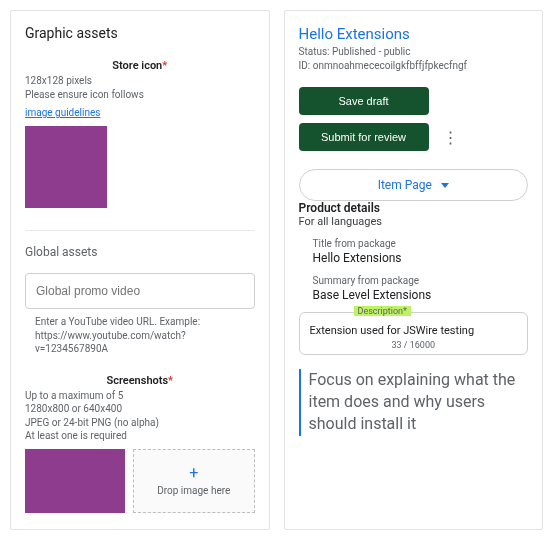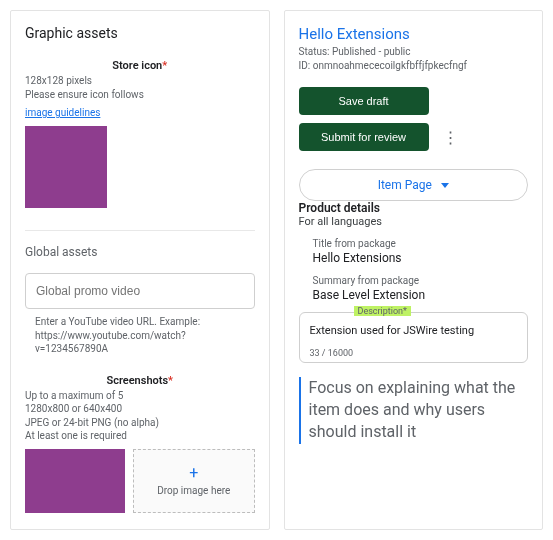--- a/index.html
+++ b/index.html
@@ -208,24 +208,24 @@
     font-size: 11px;
     color: #202124;
     border: none;
     outline: none;
     width: 100%;
     resize: none;
     height: 18px;
     font-family: inherit;
   }
   .counter {
-    text-align: left;
+    text-align: center;
     font-size: 9px;
     color: #5f6368;
-    margin-top: 8px;
+    margin-top: 0;
   }
   .focus-note {
     border-left: 2px solid #1a73e8;
     padding-left: 8px;
     font-size: 16px;
     color: #5f6368;
     margin-top: 14px;
     line-height: 1.4;
   }
 </style>
@@ -293,21 +293,21 @@
   <div class="pd-heading">Product details</div>
   <div class="pd-sub">For all languages</div>
 
   <div class="field-block">
     <div class="field-label">Title from package</div>
     <div class="field-value">Hello Extensions</div>
   </div>
 
   <div class="field-block">
     <div class="field-label">Summary from package</div>
-    <div class="field-value">Base Level Extension</div>
+    <div class="field-value">Base Level Extensions</div>
   </div>
 
   <div class="desc-box">
     <span class="desc-legend">Description*</span>
     <input class="desc-text" value="Extension used for JSWire testing" style="">
     <div class="counter">33 / 16000</div>
   </div>
 
   <div class="focus-note">Focus on explaining what the item does and why users should install it</div>
 </div>

